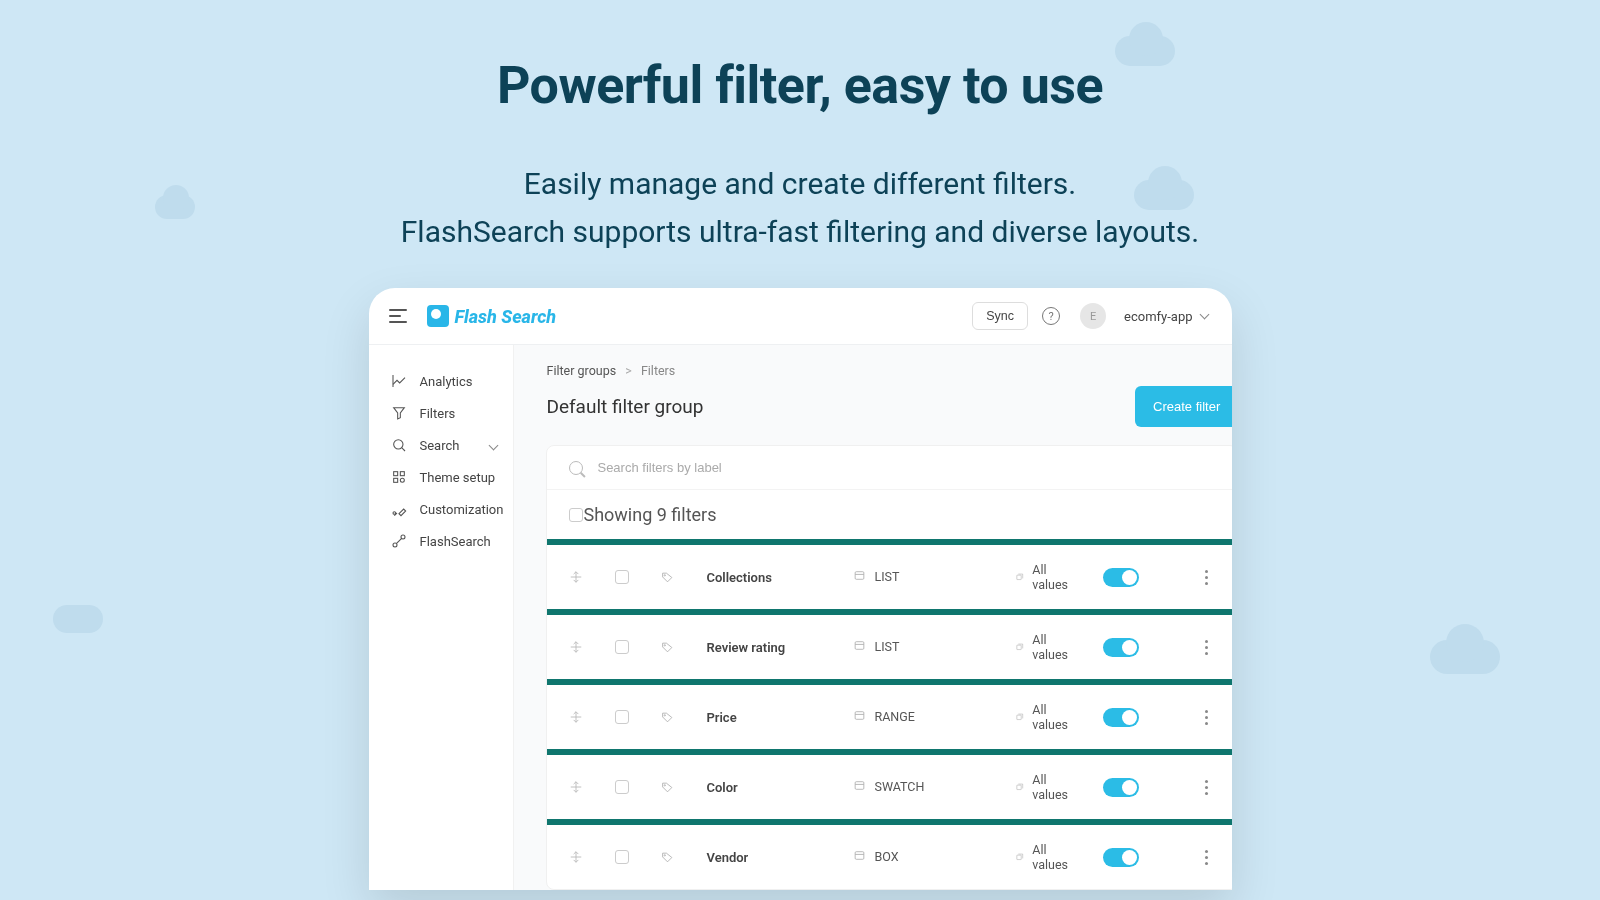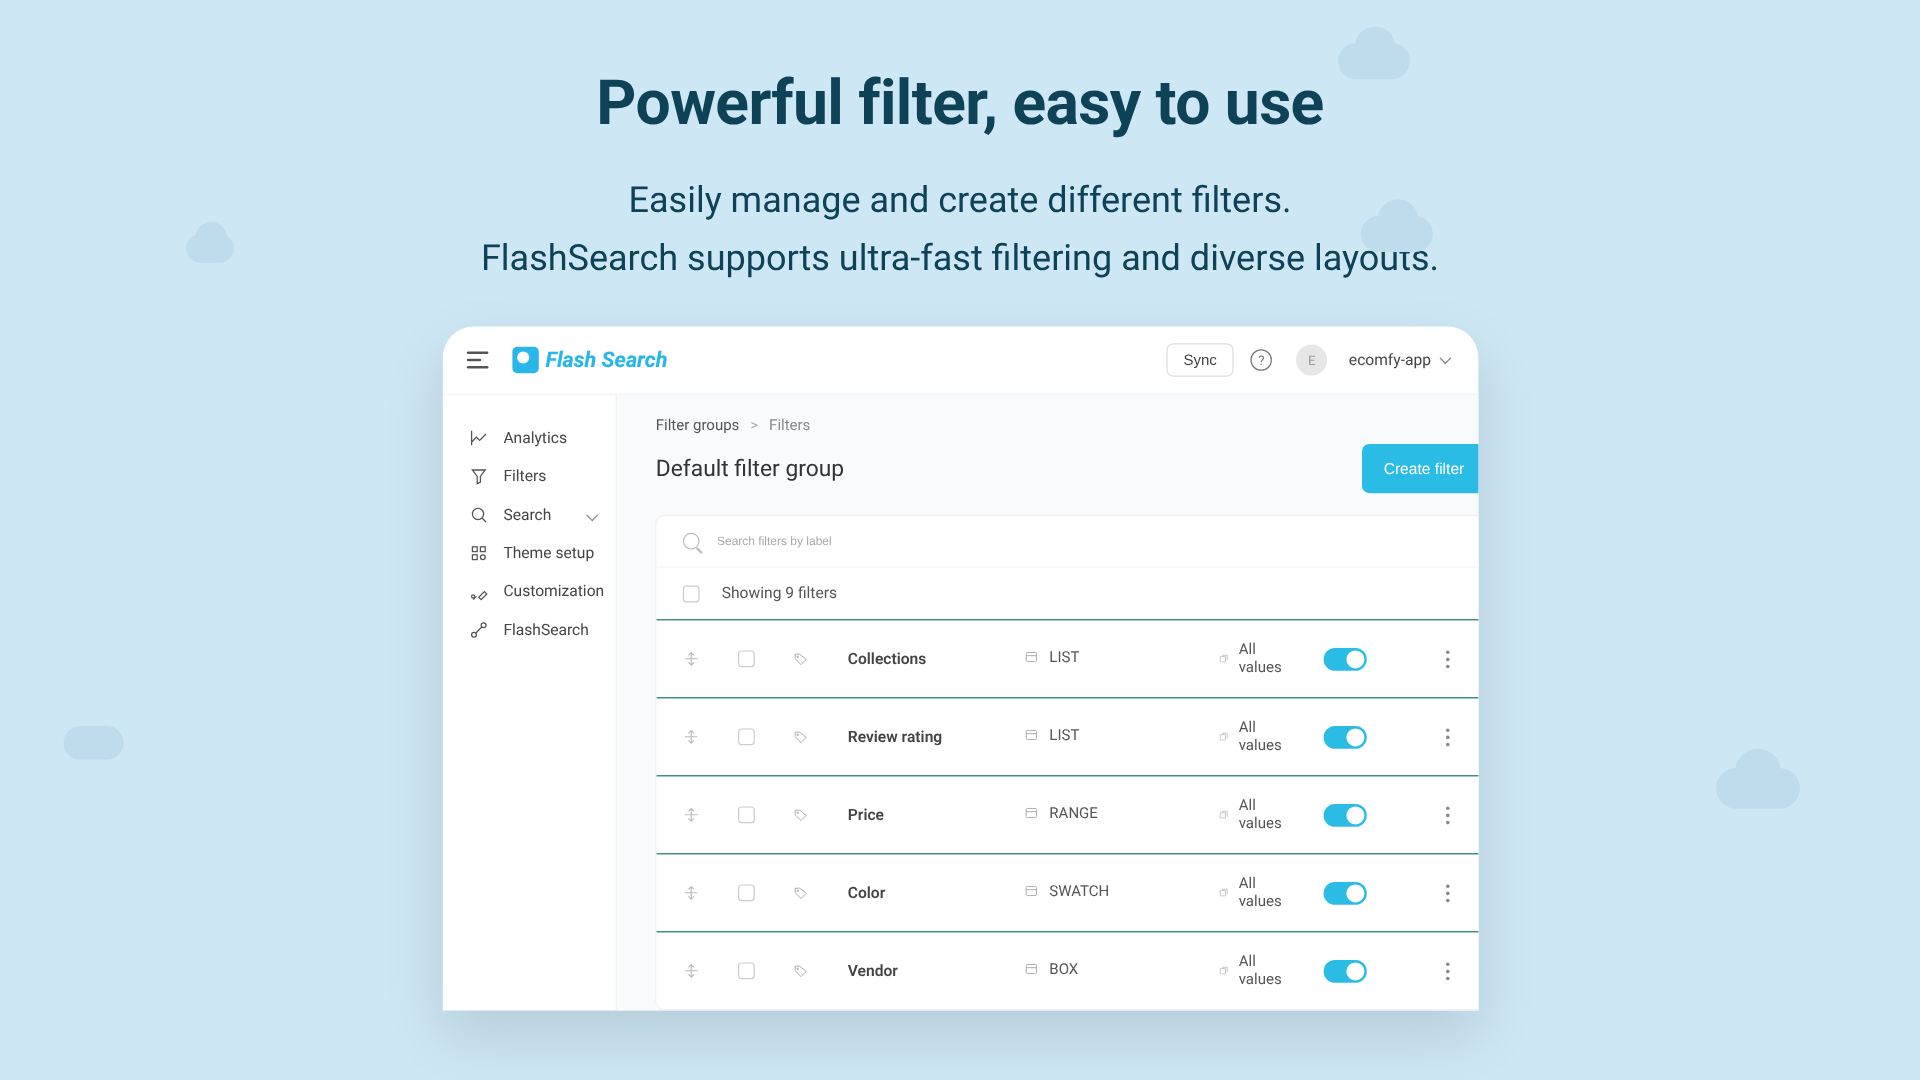--- a/index.html
+++ b/index.html
@@ -25,21 +25,21 @@
 .cloud4 { width: 50px; height: 28px; top: 605px; left: 53px; }
 .cloud5 { width: 70px; height: 34px; top: 640px; right: 100px; }
 .cloud5::before { content:''; position:absolute; width:38px; height:38px; background:#bfdced; border-radius:50%; top:-16px; left:16px; }
 
 .hero {
   text-align: center;
   padding-top: 55px;
   color: #0d4257;
 }
 .hero h1 { font-size: 52px; font-weight: 700; letter-spacing: -0.5px; }
-.hero p { font-size: 30px; font-weight: 400; margin-top: 28px; line-height: 1.6; }
+.hero p { font-size: 30px; font-weight: 400; margin-top: 44px; line-height: 1.6; }
 
 .app-window {
   width: 863px;
   margin: 32px auto 0;
   background: #ffffff;
   border-radius: 26px 26px 0 0;
   box-shadow: 0 20px 50px rgba(0,0,0,0.12);
   overflow: hidden;
   font-size: 13px;
   color: #333;
@@ -86,28 +86,28 @@
 .page-header { display:flex; align-items:center; margin-bottom:18px; }
 .page-title { font-size:19px; font-weight:400; color:#333; }
 .create-btn { margin-left:auto; background:#2bbce6; color:#fff; border:none; padding:13px 18px; border-radius:6px; font-size:13px; font-weight:500; cursor:pointer; }
 
 .card {
   background:#fff; border:1px solid #f0f0f0; border-radius:8px; overflow:hidden;
 }
 .card-search { display:flex; align-items:center; padding:14px 22px; gap:14px; }
 .search-icon-sm { width:14px; height:14px; border:1.5px solid #bbb; border-radius:50%; position:relative; }
 .search-icon-sm::after { content:''; position:absolute; width:6px; height:1.5px; background:#bbb; bottom:-2px; right:-4px; transform:rotate(45deg); }
-.search-input { border:none; outline:none; font-size:10px; color:#4d7c0f; flex:1; background:transparent; }
+.search-input { border:none; outline:none; font-size:13px; color:#4d7c0f; flex:1; background:transparent; }
 .search-input::placeholder { color:#aaa; }
 
-.card-info { display:flex; align-items:center; padding:14px 22px; gap:18px; border-top:1px solid #f3f3f3; font-size:13px; color:#555; }
+.card-info { display:flex; align-items:center; padding:14px 22px; border-top:1px solid #f3f3f3; font-size:18px; color:#555; }
 .checkbox { width:14px; height:14px; border:1.5px solid #ccc; border-radius:3px; flex-shrink:0; cursor:pointer; }
 
 .row {
-  display:flex; align-items:center; padding:17px 22px; border-top:1px solid #0f766e; gap:32px;
+  display:flex; align-items:center; padding:17px 22px; border-top:6px solid #0f766e; gap:32px;
 }
 .drag-handle { color:#bbb; cursor:grab; display:flex; align-items:center; justify-content:center; width:14px; }
 .drag-handle svg { stroke:#aaa; }
 .tag-icon { color:#aaa; display:flex; }
 .tag-icon svg { width:13px; height:13px; stroke:#aaa; stroke-width:1.5; fill:none; }
 .row-name { font-size:13px; font-weight:600; color:#444; flex:0 0 115px; }
 .col-type { display:flex; gap:8px; flex:0 0 130px; font-size:12.5px; color:#555; }
 .col-type .type-icon { color:#bbb; }
 .col-type .type-icon svg { width:13px; height:13px; stroke:#aaa; stroke-width:1.5; fill:none; }
 .col-values { display:flex; align-items:center; gap:8px; flex:1; font-size:12.5px; color:#555; }

